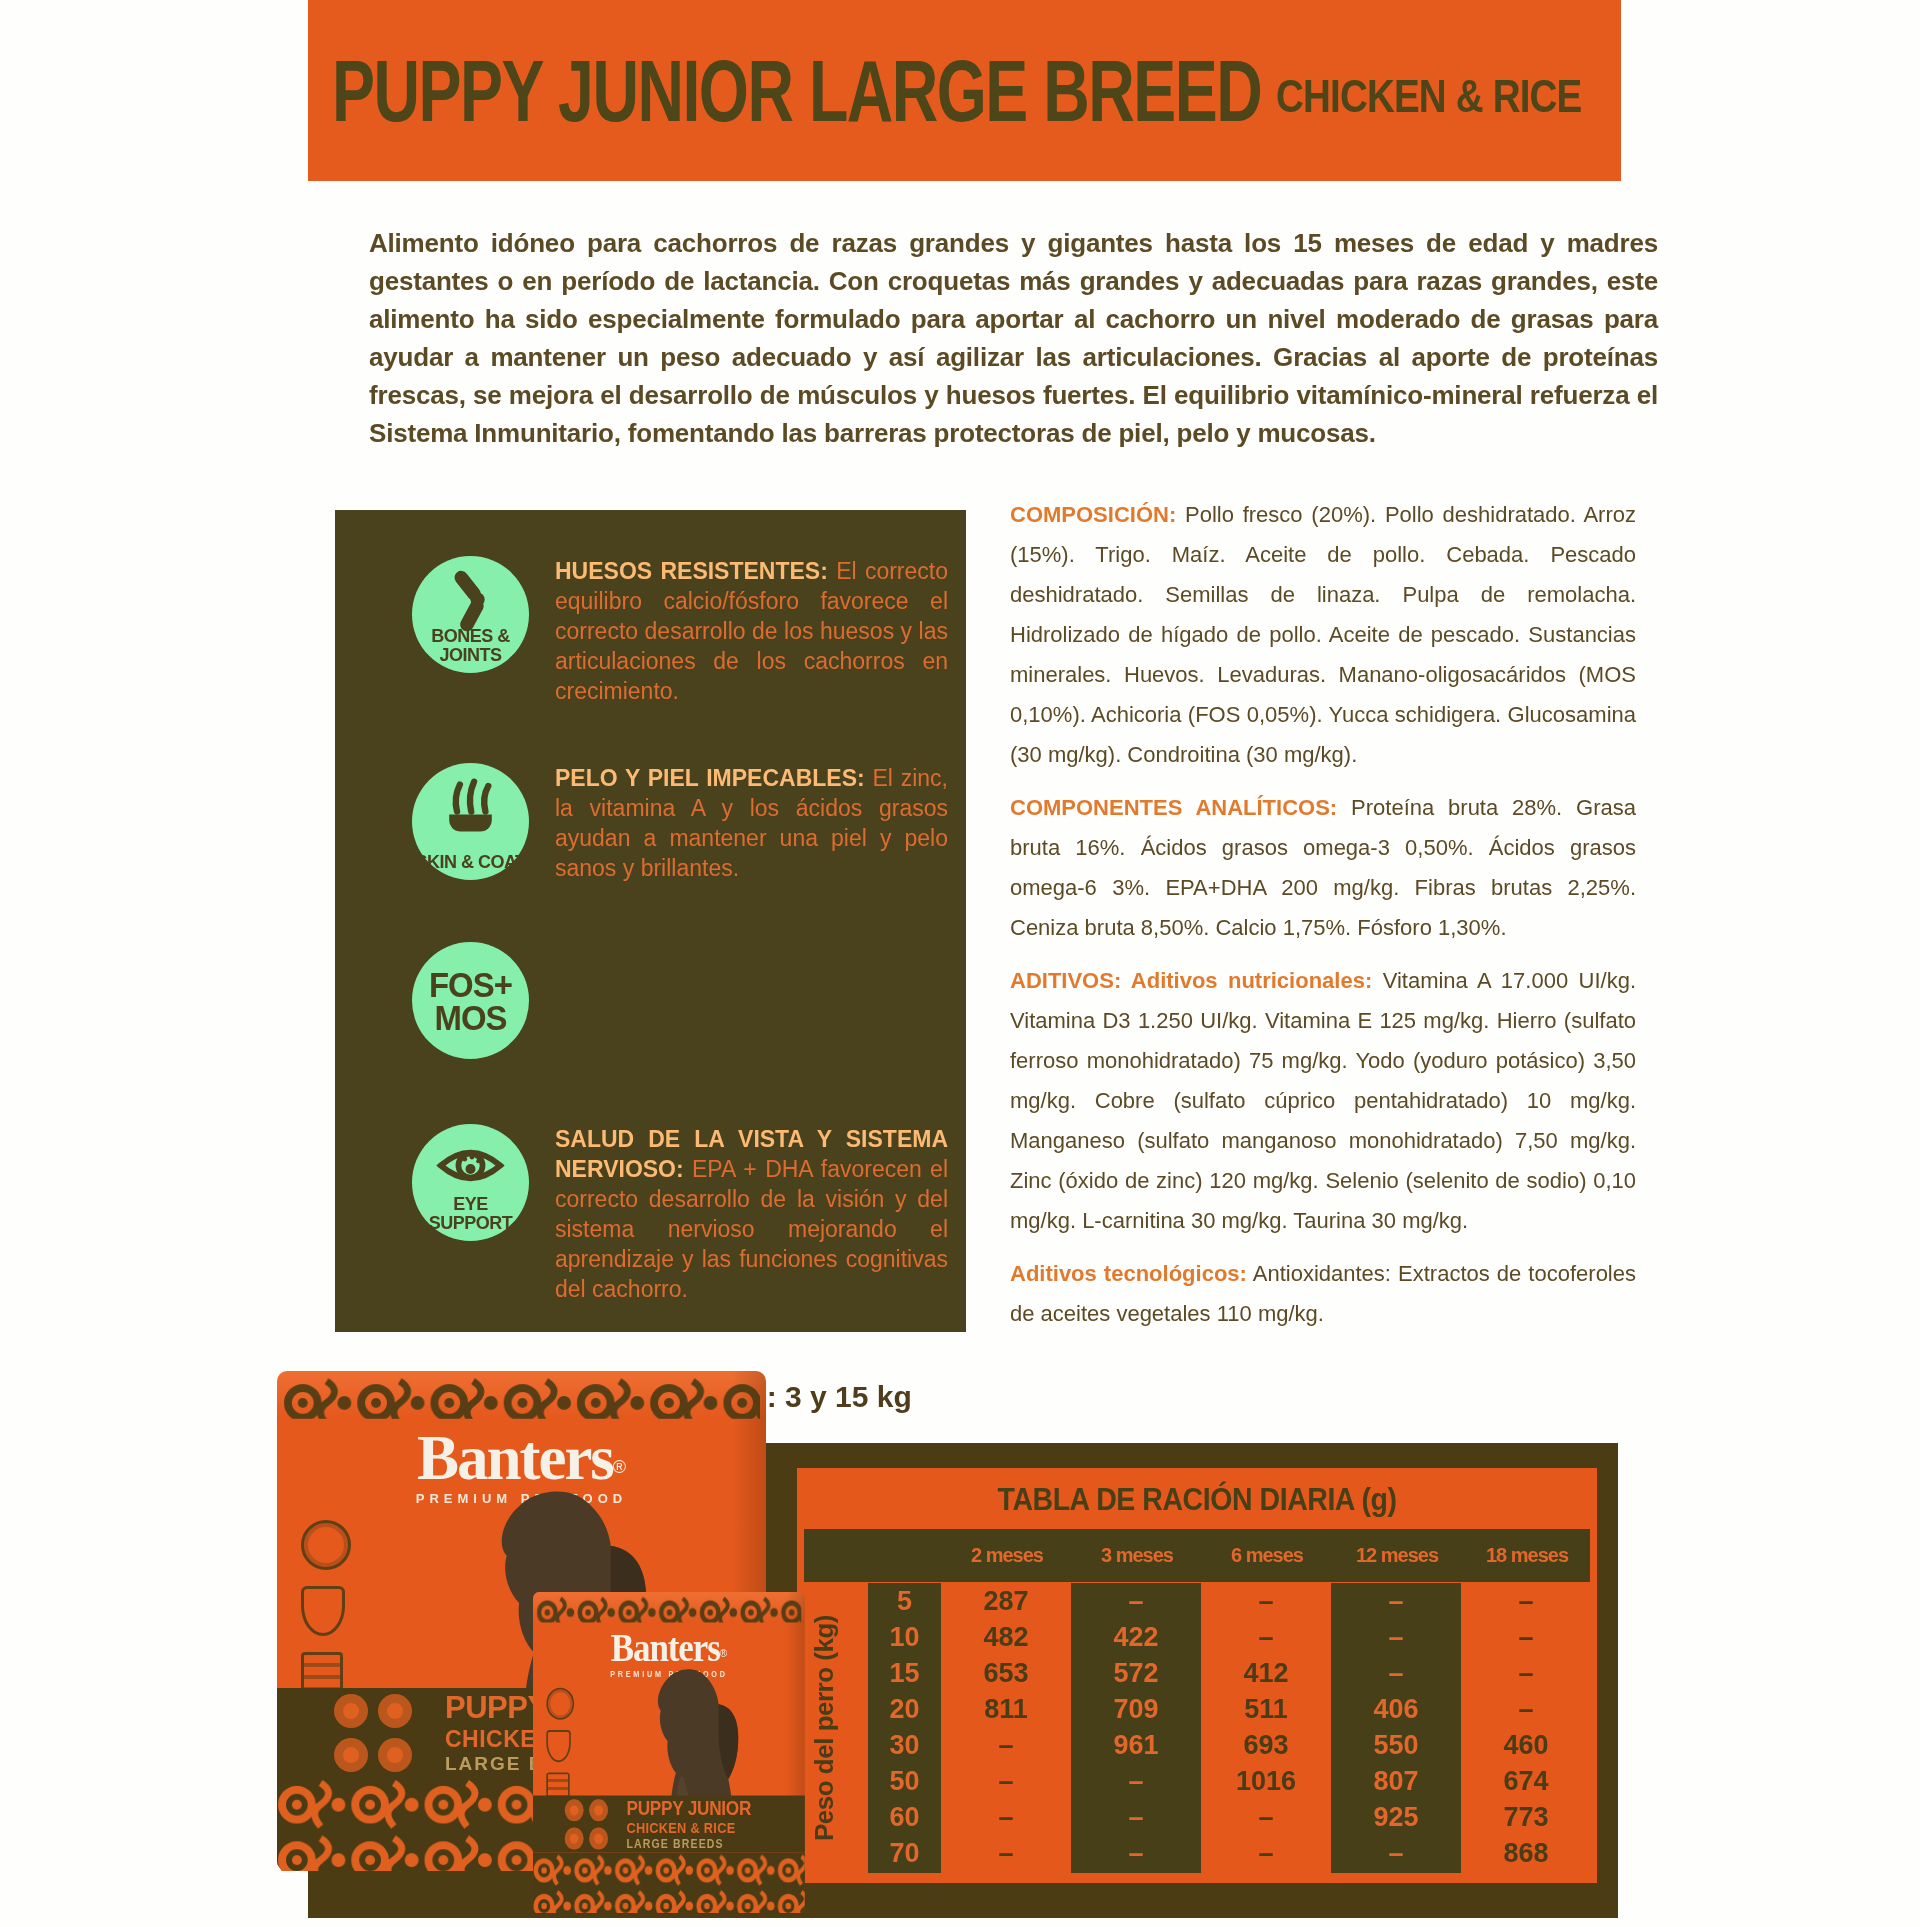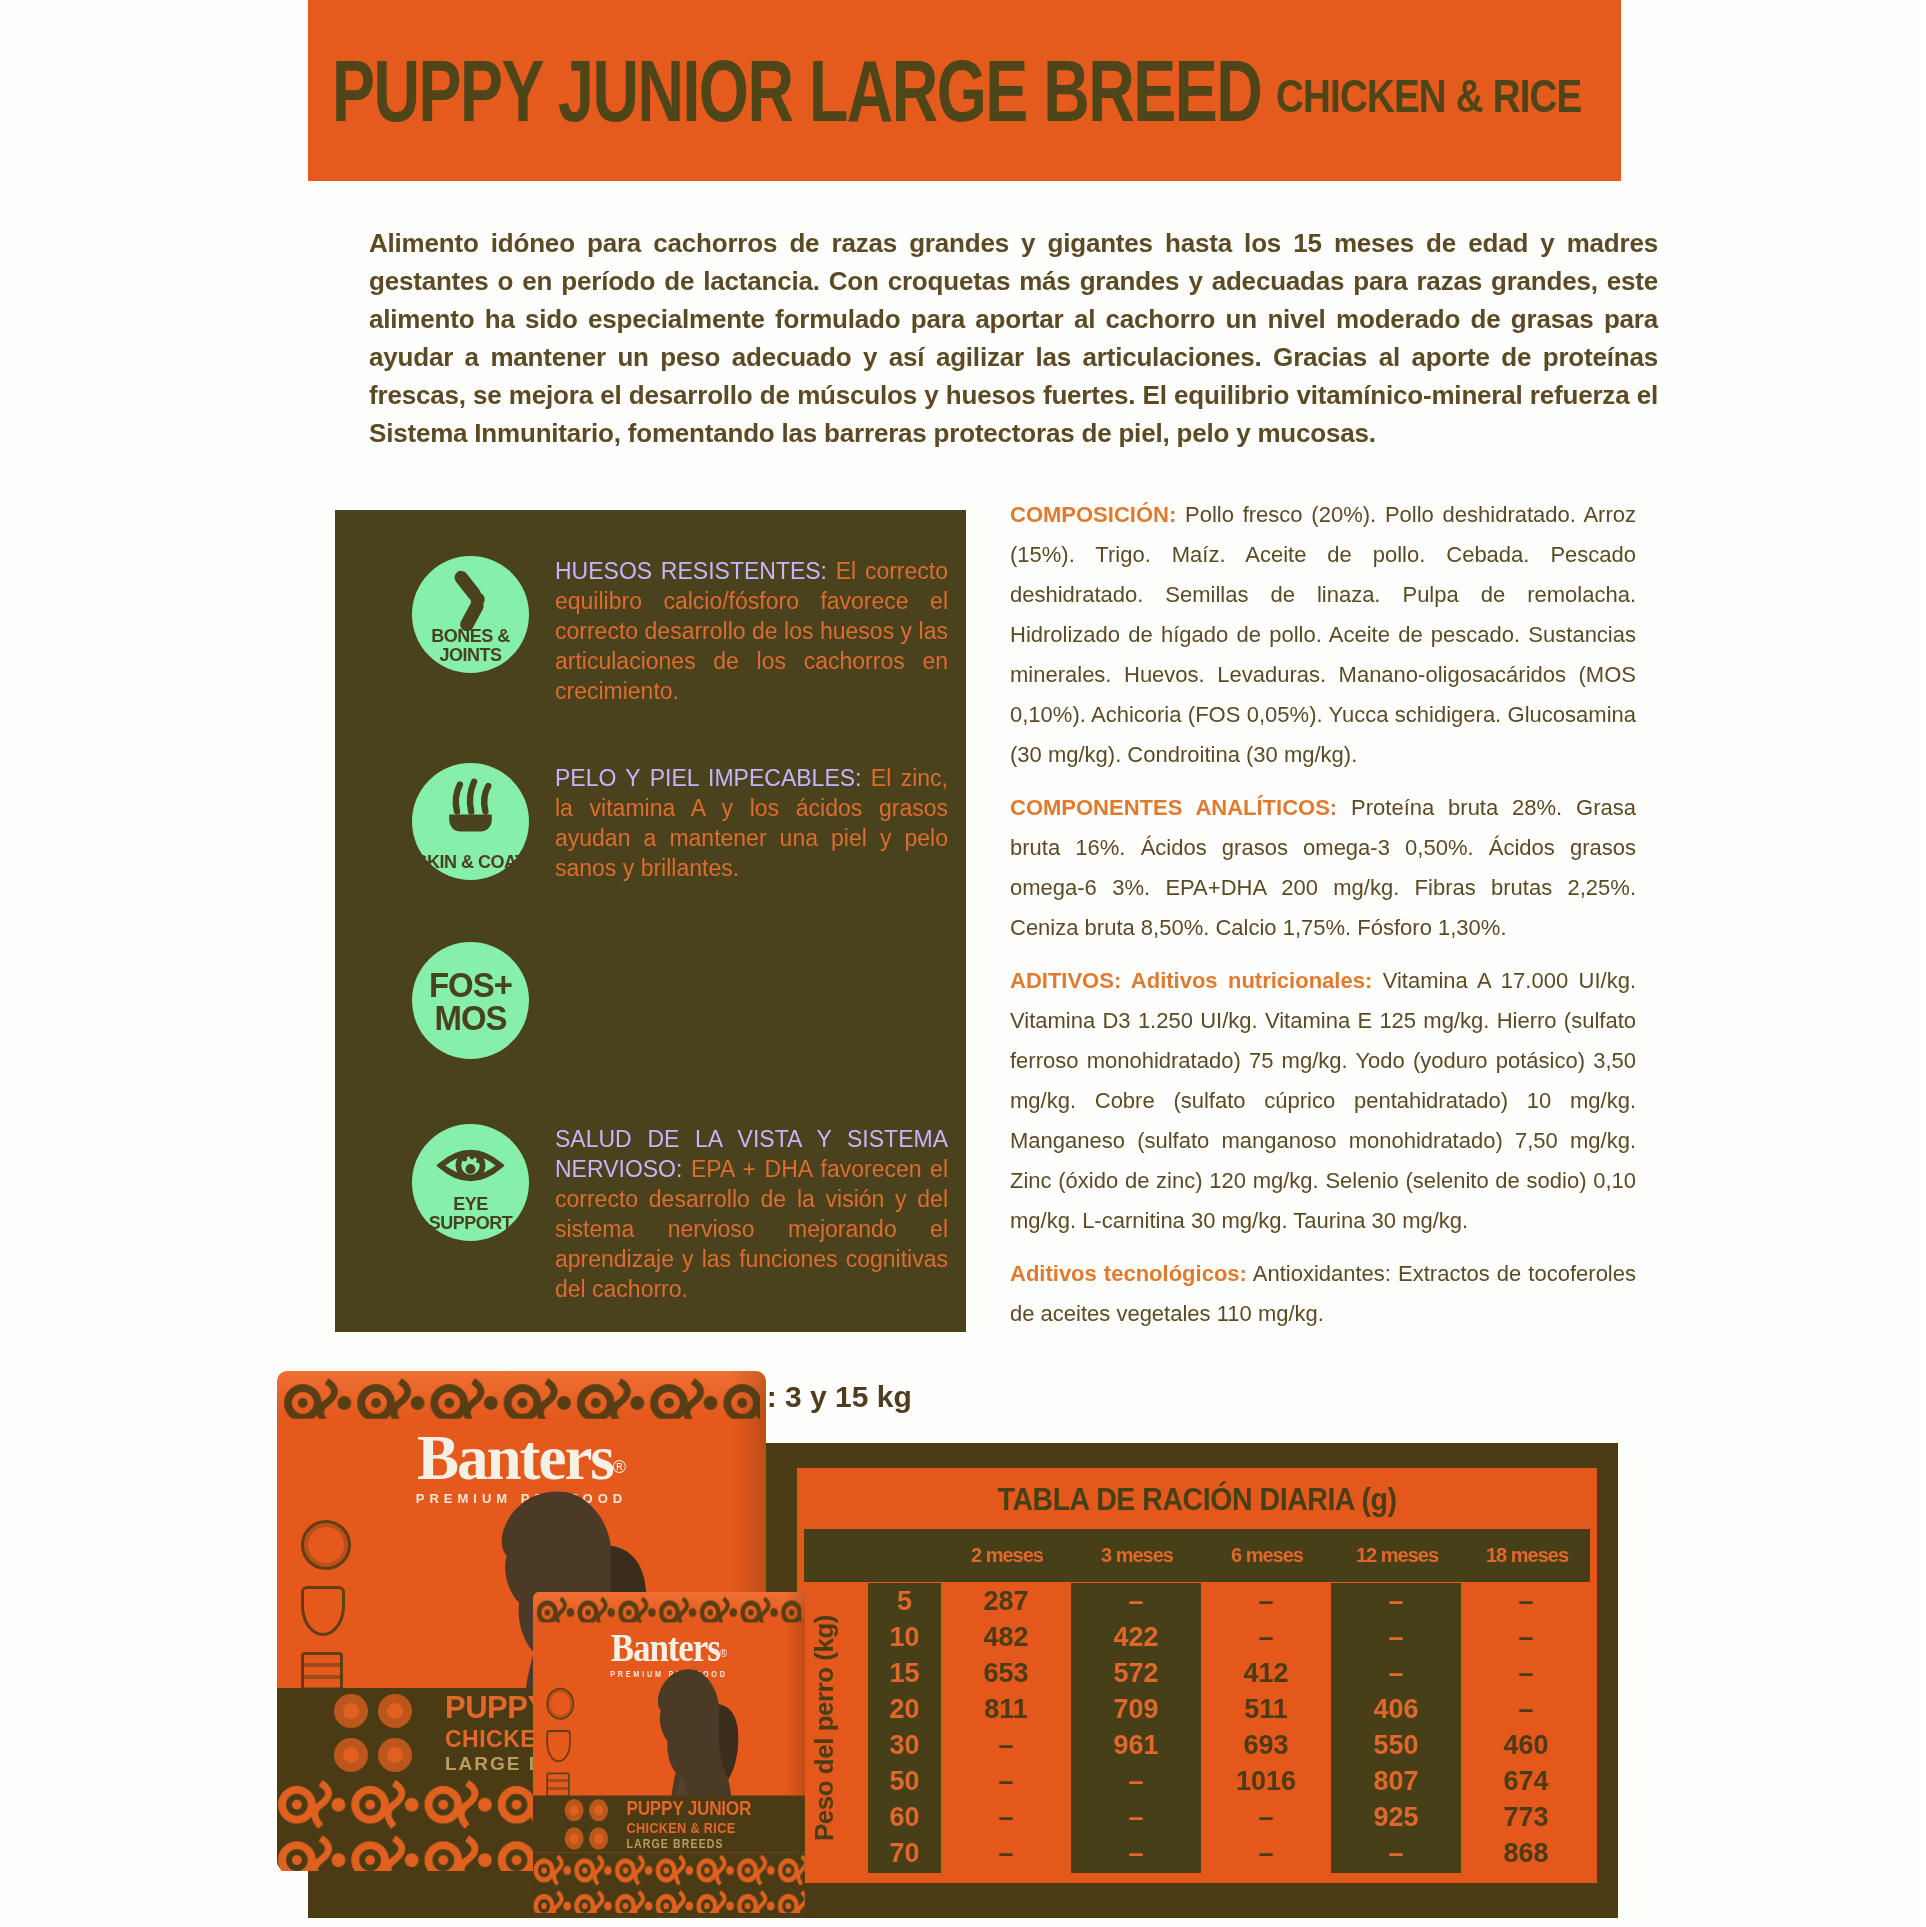--- a/index.html
+++ b/index.html
@@ -21,21 +21,21 @@
 
   
   .benefits-box{position:absolute;left:335px;top:510px;width:631px;height:822px;background:#4a421d;}
   .benefit{position:absolute;left:77px;right:18px;display:flex;align-items:flex-start;}
   .bn-circle{position:relative;flex:none;width:117px;height:117px;border-radius:50%;background:#86efac;}
   .bn-circle svg{position:absolute;left:14px;top:6px;width:89px;height:71px;}
   .bn-badge{position:absolute;left:0;right:0;bottom:8px;text-align:center;color:#4a421d;
     font-weight:bold;font-size:18px;line-height:19px;white-space:pre-line;letter-spacing:-0.5px;}
   .bn-badge.fosmos{bottom:auto;top:50%;transform:translateY(-50%) scaleX(.94);font-size:35px;line-height:33px;letter-spacing:-1px;}
   .bn-text{margin:0 0 0 26px;width:396px;font-size:23px;line-height:30px;color:#dd6c30;text-align:justify;}
-  .bn-h{font-weight:normal;color:#c4b5fd;}
+  .bn-h{font-weight:bold;color:#fdba74;}
 
   
   .nutrition{position:absolute;left:1010px;top:495px;width:626px;}
   .nutrition p{margin:0 0 13px 0;font-size:22px;line-height:40px;color:#5c4a24;text-align:justify;}
   .nut-h{font-weight:bold;color:#e27a2e;}
 
   
   .formats{position:absolute;left:630px;top:1380px;font-size:30px;font-weight:bold;color:#4f3d1c;}
 
   

